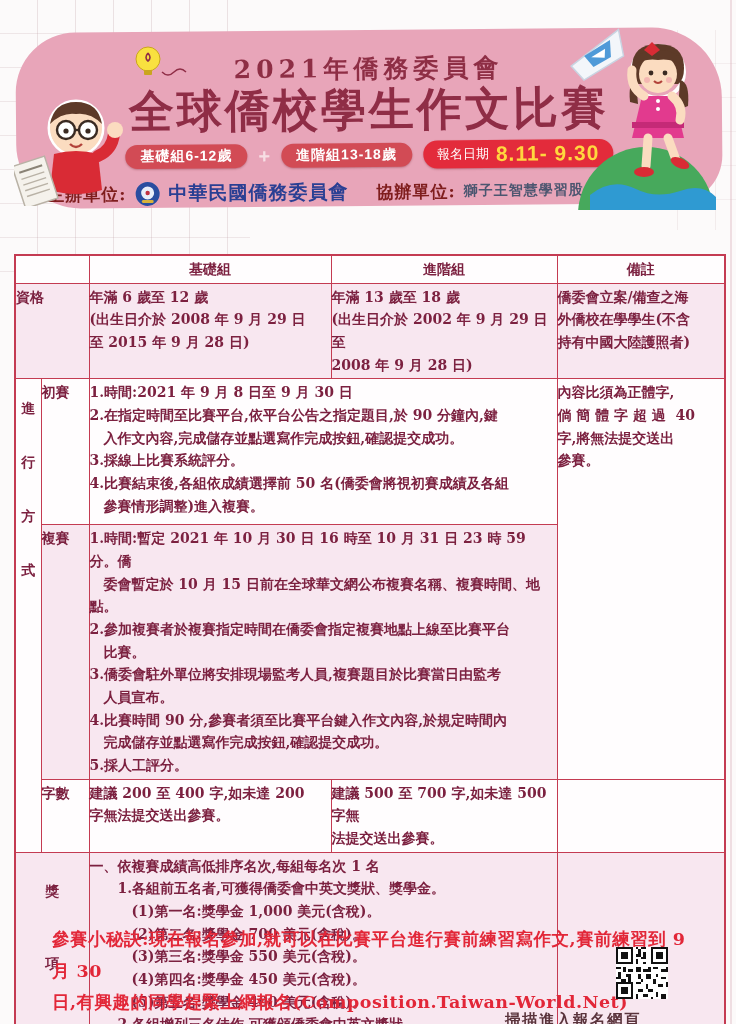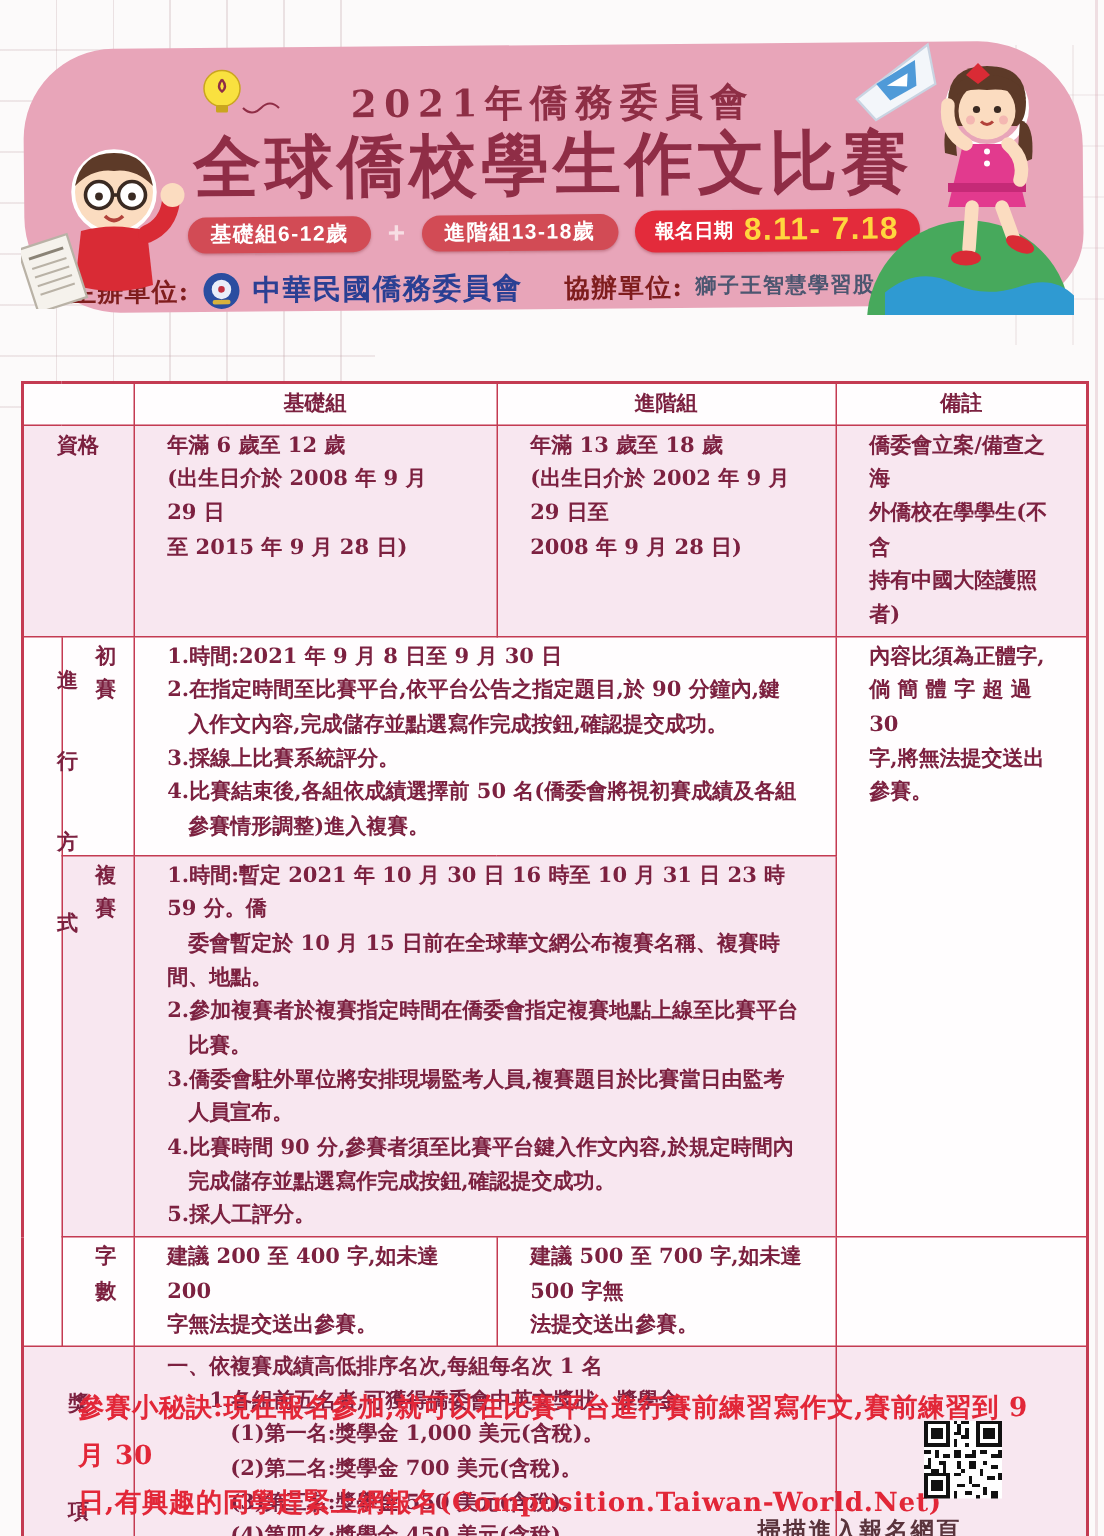--- a/index.html
+++ b/index.html
@@ -18,39 +18,39 @@
     background:#e8a5b9;border-radius:60px 70px 48px 64px;transform:rotate(-.5deg);}
   .banner-inner{position:absolute;left:0;top:0;width:100%;height:100%;text-align:center;}
   .year-title{margin-top:22px;font-size:25px;font-weight:bold;color:#8e2e45;letter-spacing:5px;}
   .main-title{margin-top:2px;font-size:45px;font-weight:bold;color:#8f2d46;letter-spacing:3px;line-height:1.0;}
   .badges{margin-top:9px;display:flex;justify-content:center;align-items:center;gap:11px;}
   .pill{background:#d24b55;color:#fff;font-family:"Liberation Sans",sans-serif;font-weight:bold;
     font-size:14px;border-radius:15px;padding:3px 15px;letter-spacing:1px;box-shadow:0 1px 2px rgba(120,30,40,.35);}
   .plus{color:#f7dee4;font-size:20px;font-weight:bold;font-family:"Liberation Sans",sans-serif;}
   .pill-date{background:#e32b3b;border-radius:17px;padding:2px 14px;display:flex;align-items:center;gap:7px;
     box-shadow:0 1px 2px rgba(120,30,40,.35);}
-  .pill-date .lbl{color:#fff;font-size:13px;font-weight:bold;font-family:"Liberation Sans",sans-serif;}
+  .pill-date .lbl{color:#fff;font-size:13px;font-weight:normal;font-family:"Liberation Sans",sans-serif;}
   .pill-date .val{color:#ffd73e;font-size:21px;font-weight:bold;font-family:"Liberation Sans",sans-serif;letter-spacing:1px;}
   .orgs{margin-top:10px;display:flex;justify-content:center;align-items:center;gap:8px;}
   .org-label{color:#7f1d1d;font-size:17px;font-weight:bold;letter-spacing:1px;}
   .org-name{color:#2a3f93;font-size:19px;font-weight:bold;letter-spacing:1px;}
   .co-name{color:#4c5670;font-size:14px;font-weight:bold;letter-spacing:1px;}
   .ele{color:#5b6472;font-size:17px;font-style:italic;font-family:"DejaVu Serif",serif;}
   .char{position:absolute;}
 
   
   .reg-heading{position:absolute;top:212px;left:0;width:100%;text-align:center;}
   .reg-heading span{display:inline-block;color:#c62b3c;font-size:21px;font-weight:bold;
     letter-spacing:1px;border-bottom:2px solid #d55a66;padding-bottom:2px;}
 
   
   table.rules{position:absolute;left:14px;top:254px;width:710px;border-collapse:collapse;table-layout:fixed;
     border:2px solid #c43b52;}
   table.rules td{border:1.4px solid #c43b52;color:#7c2140;font-size:14px;line-height:1.62;
-    padding:2px 22px;vertical-align:top;font-weight:600;}
+    padding:2px 0;vertical-align:top;font-weight:600;}
   td.hdr{text-align:center;vertical-align:middle;font-size:15px;font-weight:bold;}
   td.lab{text-align:left;vertical-align:middle;font-size:15px;font-weight:bold;padding:2px 2px;}
   td.pre{white-space:pre-wrap;}
   .pink{background:#f8e7f0;}
   .white{background:#fffdfe;}
   td.vlab{vertical-align:middle;text-align:center;font-size:15px;font-weight:bold;white-space:pre;padding:0;}
   td.vlab .stack4{line-height:54px;}
   td.vlab .stack2{line-height:72px;}
 
   
@@ -72,21 +72,21 @@
   <div class="banner">
     <div class="banner-inner">
       <div class="year-title">2021年僑務委員會</div>
       <div class="main-title">全球僑校學生作文比賽</div>
       <div class="badges">
         <span class="pill">基礎組6-12歲</span>
         <span class="plus">+</span>
         <span class="pill">進階組13-18歲</span>
         <span class="pill-date">
           <span class="lbl">報名日期</span>
-          <span class="val">8.11- 7.18</span>
+          <span class="val">8.11- 9.30</span>
         </span>
       </div>
       <div class="orgs">
         <span class="org-label">主辦單位:</span>
         <svg width="26" height="26" viewBox="0 0 26 26">
           <circle cx="13" cy="13" r="12" fill="#2a4da0"></circle>
           <circle cx="13" cy="12" r="6.5" fill="#e9eef9"></circle>
           <circle cx="13" cy="12" r="2.2" fill="#c23140"></circle>
           <rect x="7" y="19" width="12" height="3" rx="1.5" fill="#d8b23c"></rect>
         </svg>
@@ -203,21 +203,21 @@
 方
 式</span></td>
       <td class="lab white">初賽</td>
       <td colspan="2" class="pre white">1.時間:2021 年 9 月 8 日至 9 月 30 日
 2.在指定時間至比賽平台,依平台公告之指定題目,於 90 分鐘內,鍵
 　入作文內容,完成儲存並點選寫作完成按鈕,確認提交成功。
 3.採線上比賽系統評分。
 4.比賽結束後,各組依成績選擇前 50 名(僑委會將視初賽成績及各組
 　參賽情形調整)進入複賽。</td>
       <td rowspan="2" class="pre white">內容比須為正體字,
-倘 簡 體 字 超 過  30
+倘 簡 體 字 超 過  40
 字,將無法提交送出
 參賽。</td>
     </tr>
     <tr style="height:196px">
       <td class="lab pink">複賽</td>
       <td colspan="2" class="pre pink">1.時間:暫定 2021 年 10 月 30 日 16 時至 10 月 31 日 23 時 59 分。僑
 　委會暫定於 10 月 15 日前在全球華文網公布複賽名稱、複賽時間、地點。
 2.參加複賽者於複賽指定時間在僑委會指定複賽地點上線至比賽平台
 　比賽。
 3.僑委會駐外單位將安排現場監考人員,複賽題目於比賽當日由監考

